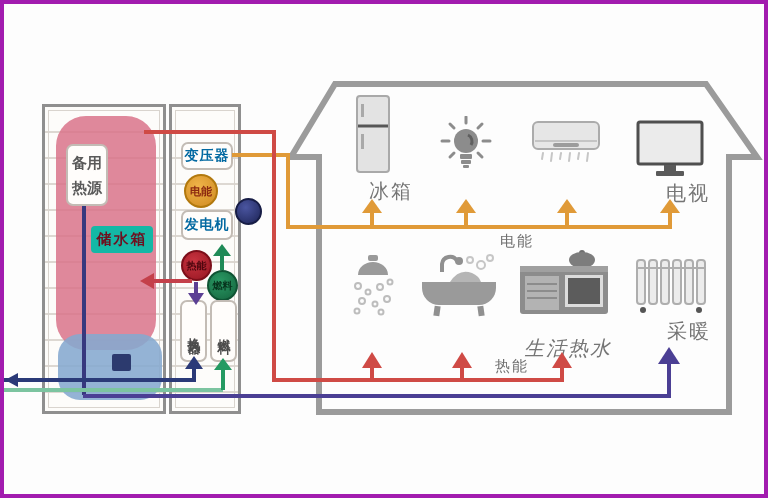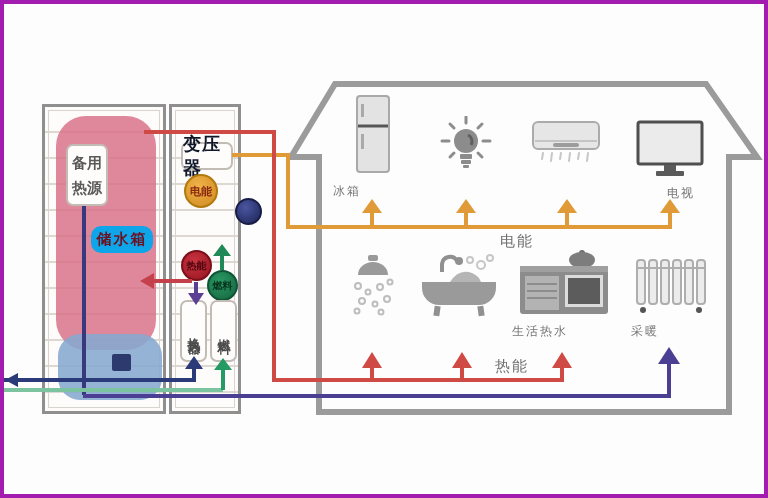--- a/index.html
+++ b/index.html
@@ -18,46 +18,46 @@
   .pink-tank{background:rgba(217,115,137,0.85);border-radius:30px;}
   .blue-tank{background:rgba(133,169,207,0.88);border-radius:22px;}
   .tank-square{position:absolute;background:#2c3a6e;border-radius:2px;}
   .label-box{
     position:absolute;background:#fffdfb;border:2px solid #c3bcb5;border-radius:7px;
     color:#555;display:flex;align-items:center;justify-content:center;
     box-sizing:border-box;font-weight:bold;
   }
   .backup-box{font-size:15px;line-height:1.7;text-align:center;word-break:break-all;
     padding:2px 4px;color:#5a5a5a;}
-  .hbox{font-size:18px;letter-spacing:1px;color:#0f172a;}
+  .hbox{font-size:14px;letter-spacing:1px;color:#0369a1;}
   .vbox{writing-mode:vertical-rl;text-orientation:upright;font-size:13px;
     letter-spacing:2px;color:#4c4c4c;padding:4px 0;}
   .tank-tag{
-    position:absolute;background:#0ea5e9;border-radius:10px;color:#6d1020;
+    position:absolute;background:#14b8a6;border-radius:4px;color:#6d1020;
     font-size:15px;font-weight:bold;letter-spacing:2px;display:flex;
     align-items:center;justify-content:center;
   }
   .badge{
     position:absolute;border-radius:50%;display:flex;align-items:center;
     justify-content:center;font-weight:bold;box-sizing:border-box;
   }
   .badge-electric{background:radial-gradient(circle at 40% 35%,#f0b44a,#cf8a20);
     border:2px solid #b2790e;color:#8c2a10;font-size:11px;}
   .badge-heat{background:radial-gradient(circle at 40% 35%,#c93440,#951521);
     border:2px solid #7c0f1a;color:#4d060e;font-size:10px;}
   .badge-fuel{background:radial-gradient(circle at 40% 35%,#2a9a64,#14643e);
     border:2px solid #0f5434;color:#07331d;font-size:10px;}
   .pump{
     position:absolute;border-radius:50%;
     background:radial-gradient(circle at 38% 32%,#4a55a0,#1d2456);
     border:2px solid #171d46;box-sizing:border-box;
   }
   .app-label{
-    position:absolute;color:#757575;font-size:12px;letter-spacing:2px;
-    text-align:left;height:20px;line-height:20px;
+    position:absolute;color:#757575;font-size:20px;letter-spacing:2px;
+    text-align:right;height:20px;line-height:20px;
   }
   .energy-label{
     position:absolute;color:#6f6f6f;font-size:15px;letter-spacing:2px;
     text-align:center;height:18px;line-height:18px;
   }
   svg{display:block;}
   #overlay{position:absolute;left:0;top:0;z-index:30;}
   .icon{position:absolute;z-index:20;}
   .z10{z-index:10;} .z15{z-index:15;} .z40{z-index:40;}
 </style>
@@ -75,20 +75,21 @@
 
   <div class="tank pink-tank z10" style="left:52px;top:112px;width:100px;height:234px;"></div>
   <div class="tank blue-tank z10" style="left:54px;top:330px;width:104px;height:66px;">
     <div class="tank-square" style="left:54px;top:20px;width:19px;height:17px;"></div>
   </div>
 
   <div class="label-box backup-box z15" style="left:62px;top:140px;width:42px;height:62px;">备用热源</div>
   <div class="tank-tag z15" style="left:87px;top:222px;width:62px;height:27px;">储水箱</div>
   <div class="label-box hbox z15" style="left:177px;top:138px;width:52px;height:28px;">变压器</div>
   <div class="badge badge-electric z15" style="left:180px;top:170px;width:34px;height:34px;">电能</div>
+  <div class="label-box hbox z15" style="left:177px;top:206px;width:52px;height:30px;">发电机</div>
   <div class="badge badge-heat z15" style="left:177px;top:246px;width:31px;height:31px;">热能</div>
   <div class="badge badge-fuel z15" style="left:203px;top:266px;width:31px;height:31px;">燃料</div>
   <div class="label-box vbox z15" style="left:176px;top:296px;width:27px;height:62px;">换热器</div>
   <div class="label-box vbox z15" style="left:206px;top:296px;width:27px;height:62px;">燃料</div>
   <div class="pump z40" style="left:231px;top:194px;width:27px;height:27px;"></div>
 
   <svg id="overlay" width="768" height="498" viewBox="0 0 768 498">
 
     <path d="M287 153 L331 80 L702 80 L753 153 L725 153 L725 408 L315 408 L315 153 Z" fill="none" stroke="#9b9b9b" stroke-width="6"></path>
 
@@ -189,21 +190,21 @@
     </g>
   </svg>
 
   <svg class="icon" style="left:632px;top:116px;" width="68" height="58" viewBox="0 0 68 58">
     <rect x="2" y="2" width="64" height="42" rx="2" fill="#ebebeb" stroke="#4f4f4f" stroke-width="3"></rect>
     <rect x="28" y="45" width="12" height="6" fill="#5a5a5a"></rect>
     <rect x="20" y="51" width="28" height="5" rx="1" fill="#5a5a5a"></rect>
   </svg>
 
   <div class="app-label" style="left:329px;top:177px;width:80px;">冰箱</div>
-  <div class="app-label" style="left:663px;top:179px;width:80px;">电视</div>
+  <div class="app-label" style="left:626px;top:179px;width:80px;">电视</div>
 
   <div class="energy-label" style="left:473px;top:228px;width:80px;">电能</div>
 
   <svg class="icon" style="left:346px;top:250px;" width="48" height="62" viewBox="0 0 48 62">
     <rect x="18" y="1" width="10" height="6" rx="2" fill="#9a9a9a"></rect>
     <path d="M8 21 a15 13 0 0 1 30 0 z" fill="#9a9a9a"></path>
     <g fill="none" stroke="#bdbdbd" stroke-width="2">
       <circle cx="8" cy="32" r="3"></circle>
         <circle cx="18" cy="38" r="2.5"></circle>
       <circle cx="30" cy="33" r="3"></circle>
@@ -252,18 +253,18 @@
       <rect x="27" y="4" width="8" height="44" rx="3"></rect>
       <rect x="39" y="4" width="8" height="44" rx="3"></rect>
       <rect x="51" y="4" width="8" height="44" rx="3"></rect>
       <rect x="63" y="4" width="8" height="44" rx="3"></rect>
     </g>
     <line x1="3" y1="12" x2="71" y2="12" stroke="#aeaeae" stroke-width="2"></line>
     <circle cx="9" cy="54" r="3" fill="#555"></circle>
     <circle cx="65" cy="54" r="3" fill="#555"></circle>
   </svg>
 
-  <div class="app-label" style="left:508px;top:317px;width:100px;">生活热水</div>
+  <div class="app-label" style="left:508px;top:334px;width:100px;font-style:italic;">生活热水</div>
   <div class="app-label" style="left:627px;top:317px;width:80px;">采暖</div>
 
   <div class="energy-label" style="left:468px;top:353px;width:80px;">热能</div>
 
 </div>
 
 </body></html>

